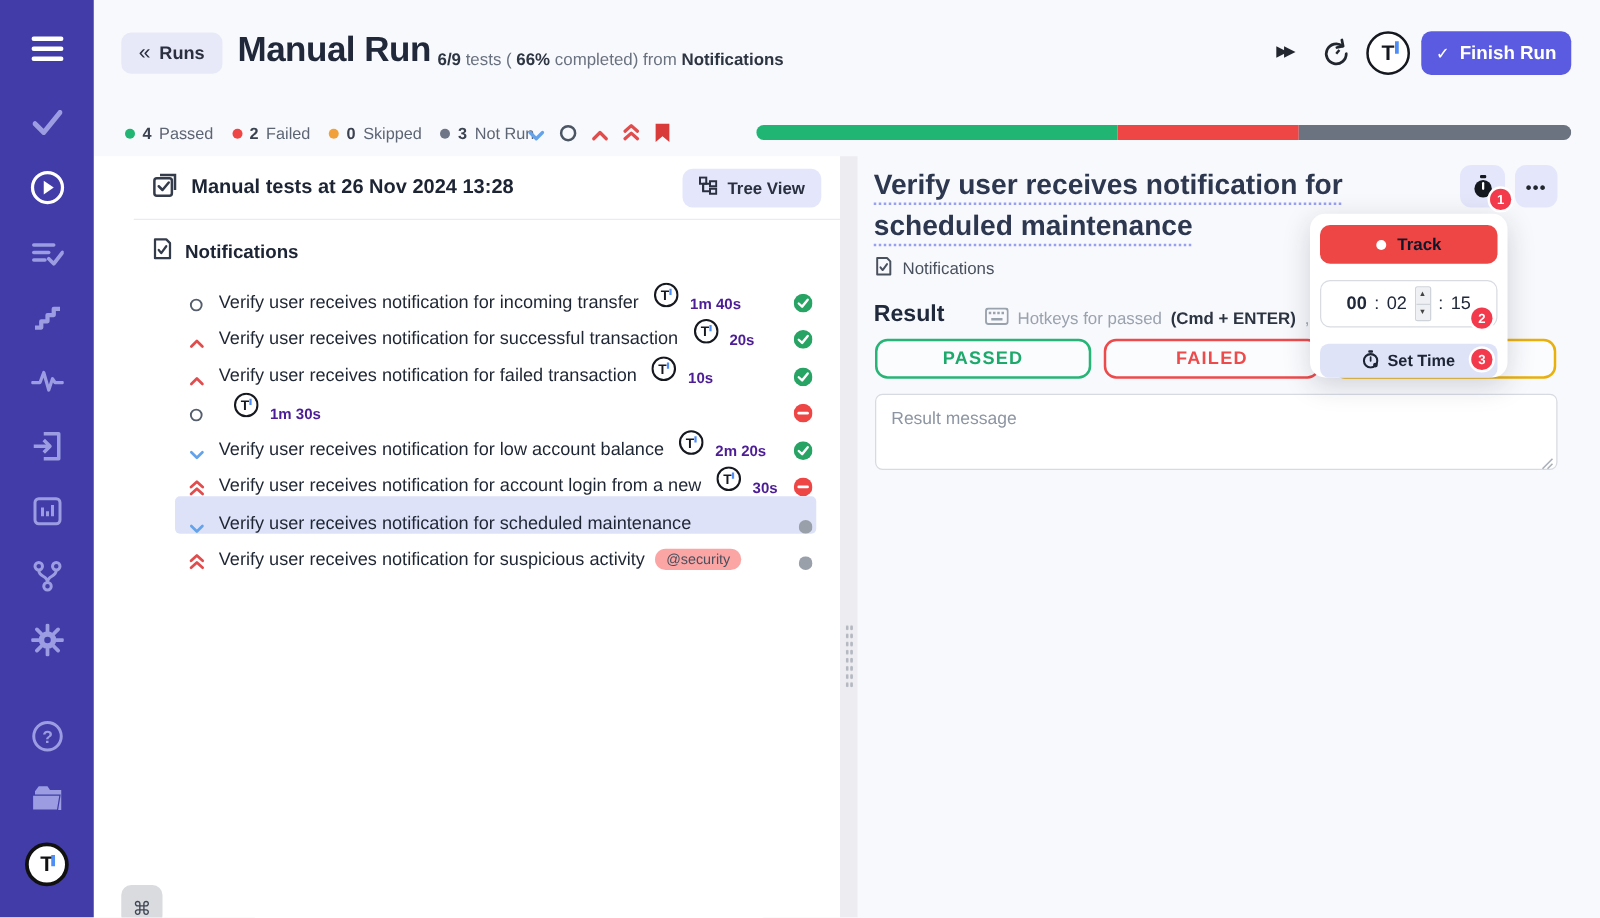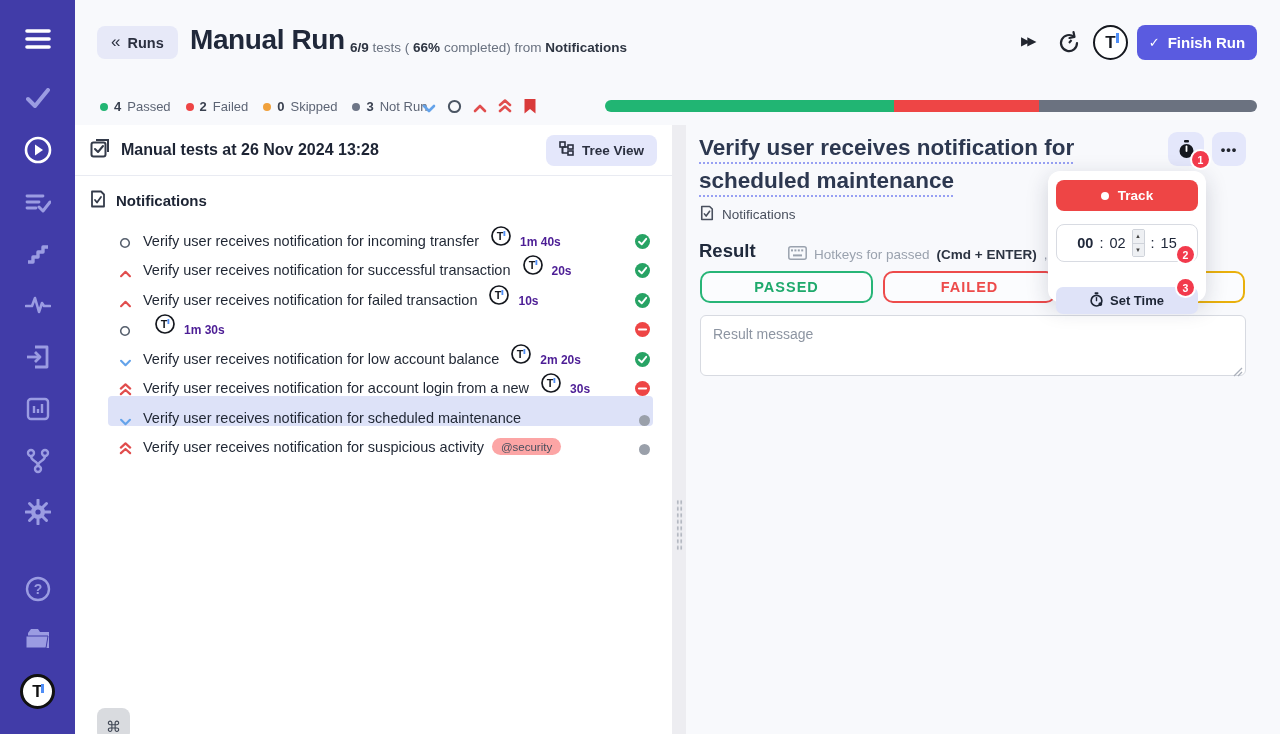--- a/index.html
+++ b/index.html
@@ -34,21 +34,21 @@
   
   .status-bar { position:absolute; left:100px; top:99px; display:flex; align-items:center; gap:15px; font-size:13px; color:#5d6575; }
   .st-item { display:flex; align-items:center; gap:6px; }
   .st-item b { color:#3a4150; }
   .dot { width:8px; height:8px; border-radius:50%; }
   .dot.g { background:#22b573; } .dot.r { background:#ee4545; } .dot.o { background:#f0a13c; } .dot.n { background:#6e7687; }
   .filter-icons { position:absolute; left:422px; top:98px; display:flex; align-items:center; gap:11px; }
   .progress { position:absolute; left:605px; top:100px; width:652px; height:12px; border-radius:6px; overflow:hidden; display:flex; }
 
   
-  .test-panel { position:absolute; left:75px; top:125px; width:597px; height:609px; background:#fff; }
+  .test-panel { position:absolute; left:75px; top:125px; width:597px; height:609px; background:#fff;padding-left:32px; }
   .tp-header { height:51px; border-bottom:1px solid #e9ebf2; display:flex; align-items:center; padding:0 15px; gap:11px; }
   .tp-header .hd-txt { font-size:16px; font-weight:700; color:#1d2434; }
   .tree-btn { margin-left:auto; background:#e4e7fb; border-radius:8px; height:31px; padding:0 13px;
               display:flex; align-items:center; gap:8px; font-size:13.5px; font-weight:700; color:#2b3040; }
   .group-row { display:flex; align-items:center; gap:10px; padding:14px 15px 8px 15px; font-size:15px; font-weight:700; color:#1d2434; }
   .row { height:29.5px; display:flex; align-items:flex-end; padding:0 3px 0 10px; margin:0 19px 0 33px; border-radius:4px;
          font-size:14.5px; font-weight:500; color:#1f2633; }
   .row.selected { background:#dde2f8; }
   .row .pri { width:14px; display:flex; justify-content:center; margin-right:11px; flex:none; }
   .row .t-title { white-space:nowrap; overflow:hidden; flex:0 1 auto; }
@@ -88,29 +88,29 @@
   .rbtn.skip { border-color:#e9b00c; color:#e9b00c; width:179px; }
   .msg-box { position:absolute; left:700px; top:315px; width:546px; height:61px; background:#fff; border:1px solid #d7dae1;
              border-radius:6px; padding:10px 12px; font-size:14px; font-family:"Liberation Sans", sans-serif; color:#2c3442; resize:none; }
   .msg-box::placeholder { color:#8d95a2; }
   .resize-corner { position:absolute; left:1233px; top:363px; z-index:2; }
 
   
   .popup { position:absolute; left:1048px; top:171px; width:158px; height:131px; background:#fff; border-radius:12px;
            box-shadow:0 6px 22px rgba(30,35,60,0.18); z-index:20; padding:9px 8px; }
   .track-btn { height:31px; background:#ee4545; border-radius:8px; display:flex; align-items:center; justify-content:center;
-               gap:9px; color:#ffffff; font-size:13.5px; font-weight:700; }
+               gap:9px; color:#0f172a; font-size:13.5px; font-weight:700; }
   .track-btn .rec { width:8px; height:8px; border-radius:50%; background:#fff; }
   .time-box { margin-top:13px; height:38px; border:1px solid #d8dbe2; border-radius:8px; background:#fff;
               display:flex; align-items:center; justify-content:center; gap:6px; font-size:14.5px; color:#20283a; }
   .time-box .hh { font-weight:800; }
   .spin { width:13px; height:28px; display:flex; flex-direction:column; border:1px solid #cfd3da; border-radius:2px; overflow:hidden; }
   .spin span { flex:1; background:#eef0f3; display:flex; align-items:center; justify-content:center; font-size:6px; color:#444; }
   .spin span:first-child { border-bottom:1px solid #cfd3da; }
-  .set-btn { margin-top:25px; height:27px; background:#dfe3f8; border-radius:7px; display:flex; align-items:center;
+  .set-btn { margin-top:13px; height:27px; background:#dfe3f8; border-radius:7px; display:flex; align-items:center;
              justify-content:center; gap:7px; font-size:13px; font-weight:700; color:#1d2535; }
   .badge2 { left:1177px; top:246px; }
   .badge3 { left:1177px; top:279px; }
 </style>
 </head>
 <body>
 
 <nav class="sidebar">
   <span class="sb-icon active" style="top:28px">
     <svg width="26" height="22" viewBox="0 0 26 22">

